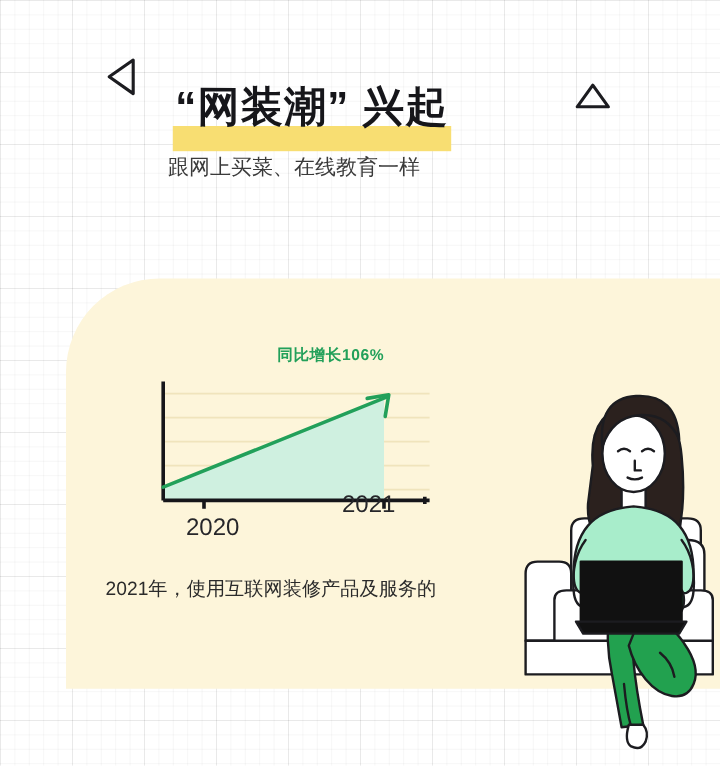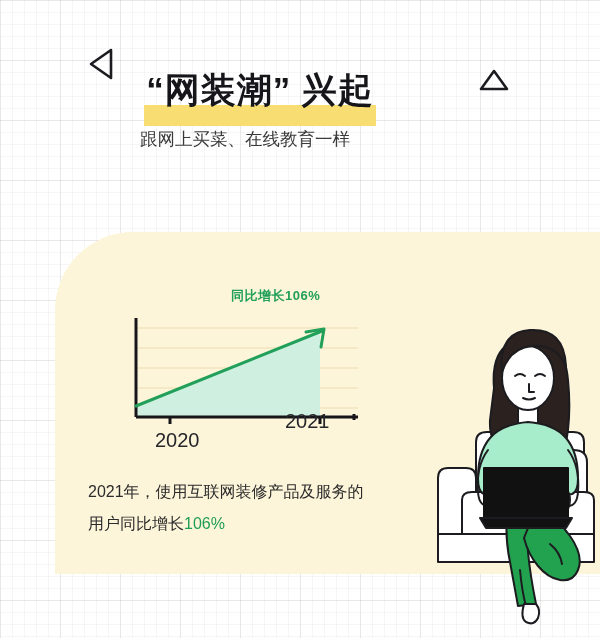--- a/index.html
+++ b/index.html
@@ -192,21 +192,20 @@
       <path d="M14 94 L200 19" stroke="#22A05A" stroke-width="3" fill="none" stroke-linecap="round"></path>
 
       <path d="M184 20 L202 17 L199 35" stroke="#22A05A" stroke-width="3" fill="none" stroke-linecap="round" stroke-linejoin="round"></path>
     </svg>
   </div>
   <div class="tick-label tick-2020">2020</div>
   <div class="tick-label tick-2021">2021</div>
 
   <div class="caption">
     <div>2021年，使用互联网装修产品及服务的</div>
-    <div><span>用户同比增长</span><span class="hi">106%</span></div>
   </div>
 
   <div class="illus">
     <svg width="168" height="310" viewBox="0 0 168 310">
       <g stroke="#1c1c20" stroke-width="2" stroke-linejoin="round" stroke-linecap="round">
 
         <path d="M44 124 q0 -10 11 -10 h86 q11 0 11 10 v62 h-108 z" fill="#ffffff"></path>
 
         <path d="M141 132 q14 0 14 12 v64 h-18 v-76 z" fill="#ffffff"></path>
 

